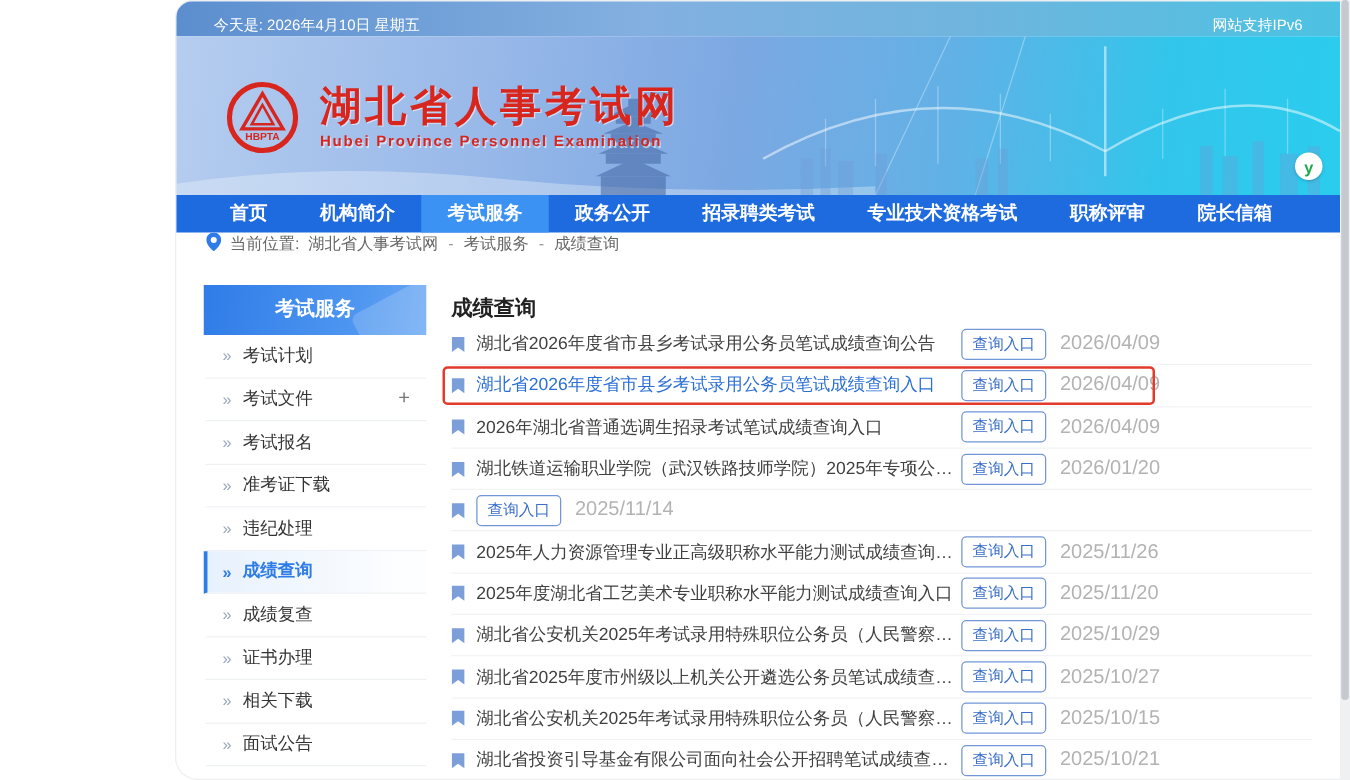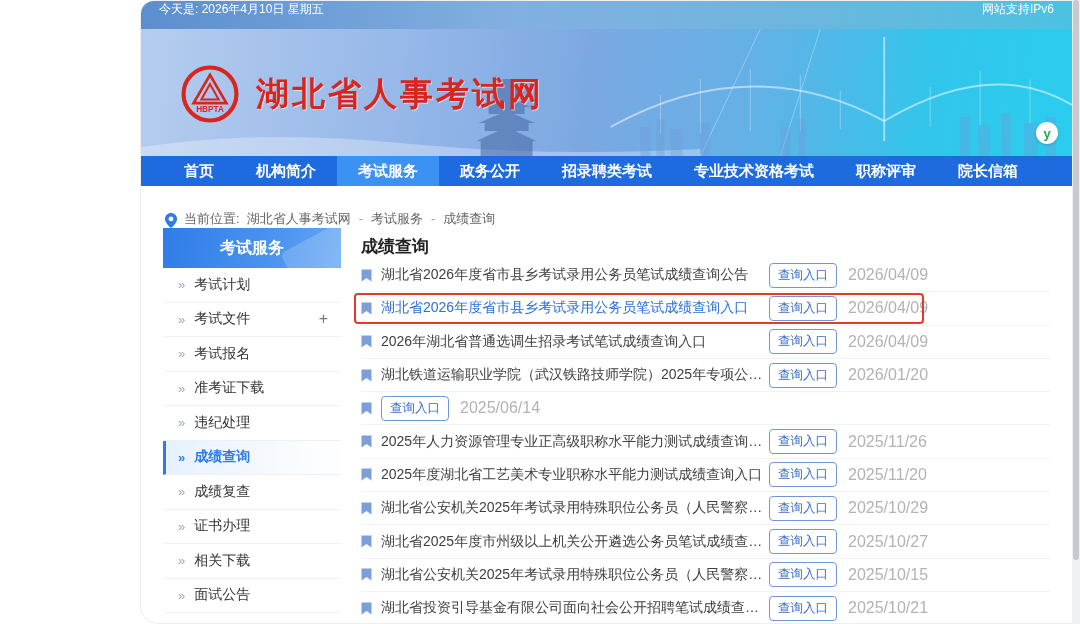--- a/index.html
+++ b/index.html
@@ -9,22 +9,22 @@
 
   
   .scrollbar { position:absolute; right:0; top:0; width:8px; height:624px; background:#eef0f2; }
   .scrollbar .thumb { position:absolute; top:0; left:1px; width:6px; height:560px; border-radius:3px; background:#c6cad0; }
 
   
   .card { position:absolute; left:140px; top:0; width:932px; height:624px; background:#fff;
           border:1px solid #edeff1; border-right:none; border-radius:14px 0 0 18px; overflow:hidden; }
 
   
-  .topbar { height:28px; display:flex; justify-content:space-between; align-items:flex-start;
-            padding:0 18px; color:#fff; font-size:12px;
+  .topbar { height:28px; display:flex; justify-content:space-between; align-items:flex-end;
+            padding:0 30px; color:#fff; font-size:12px;
             background:linear-gradient(90deg,#5c8ecf 0%,#83b0e0 40%,#6fb5de 68%,#4cc2e2 100%); }
 
   
   .header { position:relative; height:127px;
             background:linear-gradient(97deg,#b5cdef 0%,#99b9e9 26%,#7ca8e2 48%,#62b1e6 66%,#33c5eb 84%,#2acdee 100%); }
   .hd-art { position:absolute; inset:0; width:100%; height:100%; }
   .brand { position:absolute; left:38px; top:34px; display:flex; align-items:center; gap:15px; }
   .site-name { font-size:33px; font-weight:bold; color:#d8251e; letter-spacing:3px;
                text-shadow:1px 1px 0 rgba(255,255,255,.55); line-height:1.05; }
   .site-en { margin-top:4px; font-size:12px; font-weight:bold; color:#d8251e; letter-spacing:1.4px;
@@ -44,21 +44,21 @@
   .a11y span { color:#1fa94f; font-weight:bold; font-size:13px; line-height:1; }
 
   
   .nav { height:30px; background:#1e6adf; }
   .nav ul { list-style:none; display:flex; height:100%; padding-left:22px; }
   .nav li { height:30px; line-height:30px; padding:0 21px; color:#fff; font-size:15px; font-weight:bold;
             cursor:pointer; white-space:nowrap; }
   .nav li.active { background:#3b92f3; }
 
   
-  .breadcrumb { height:42px; display:flex; align-items:flex-end; padding-left:24px; font-size:13px; color:#666; gap:7px; }
+  .breadcrumb { height:42px; display:flex; align-items:flex-start; padding-left:24px; font-size:13px; color:#666; gap:7px; }
   .crumbs { display:flex; align-items:center; }
   .crumb-part { cursor:pointer; }
   .crumb-part + .crumb-part::before { content:"-"; color:#999; margin:0 8px; }
 
   
   .content { display:flex; padding:0 22px; align-items:flex-start; }
 
   aside { width:178px; flex:none; }
   .side-head { position:relative; height:40px; line-height:40px; text-align:center; color:#fff; font-weight:bold;
                font-size:16px; background:linear-gradient(100deg,#2f7ce8 0%,#4f97f0 70%,#6aa8f4 100%); overflow:hidden; }
@@ -152,20 +152,21 @@
 
       <div class="brand">
         <svg width="62" height="62" viewBox="0 0 68 68">
           <circle cx="34" cy="34" r="29" fill="none" stroke="#d8251e" stroke-width="4.5"></circle>
           <path d="M34 13 L16 44 H52 Z" fill="none" stroke="#d8251e" stroke-width="3"></path>
           <path d="M34 23 L24.5 40 H43.5 Z" fill="none" stroke="#d8251e" stroke-width="2.2"></path>
           <text x="34" y="54" text-anchor="middle" font-size="9" font-weight="bold" fill="#d8251e">HBPTA</text>
         </svg>
         <div>
           <div class="site-name">湖北省人事考试网</div>
+          <div class="site-en">Hubei Province Personnel Examination</div>
         </div>
       </div>
 
 
       <div class="a11y">
         <span>y</span>
       </div>
     </div>
 
     <div class="nav">
@@ -318,21 +319,21 @@
               <span class="date">2026/01/20</span>
             </li>
 
             <li>
               <span class="bm">
                 <svg width="11" height="13" viewBox="0 0 11 13">
                   <path d="M0.5 0.5h10v12L5.5 8.9 0.5 12.5z" fill="#7d9fd9"></path>
                 </svg>
               </span>
               <span class="btn">查询入口</span>
-              <span class="date">2025/06/14</span>
+              <span class="date">2025/11/14</span>
             </li>
 
             <li>
               <span class="bm">
                 <svg width="11" height="13" viewBox="0 0 11 13">
                   <path d="M0.5 0.5h10v12L5.5 8.9 0.5 12.5z" fill="#7d9fd9"></path>
                 </svg>
               </span>
               <a class="row-title">2025年人力资源管理专业正高级职称水平能力测试成绩查询入口</a>
               <span class="btn">查询入口</span>

